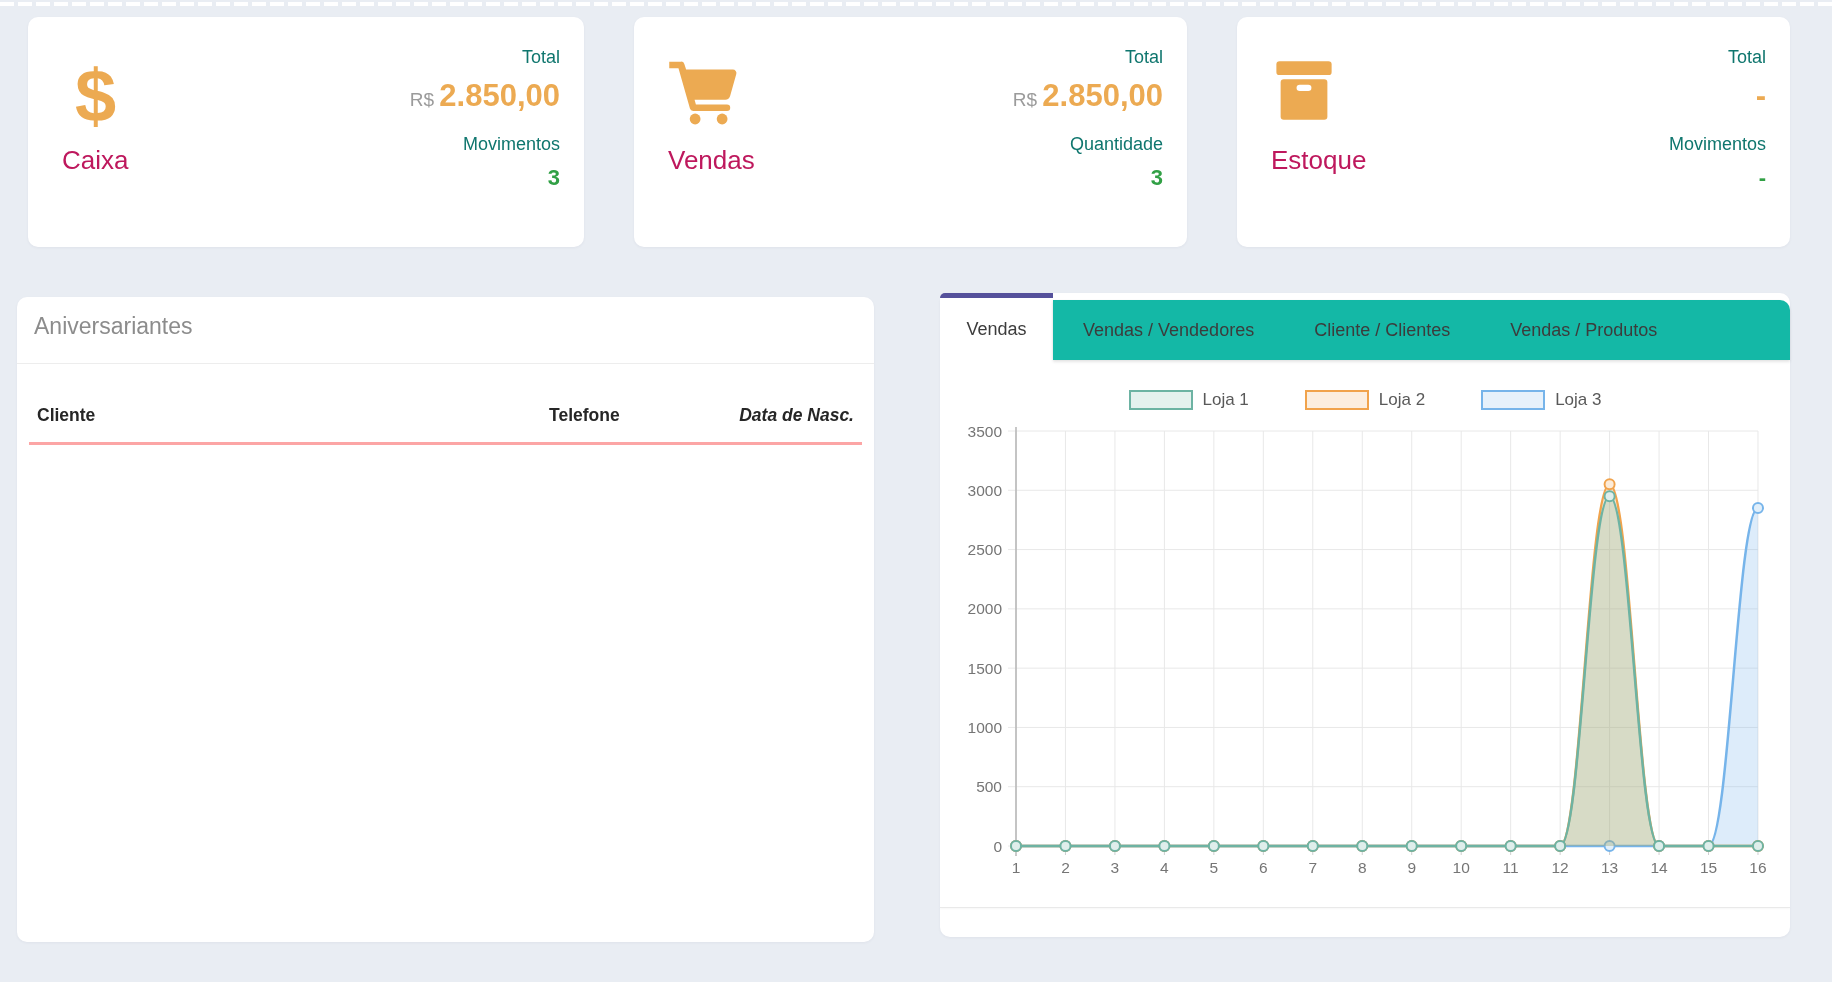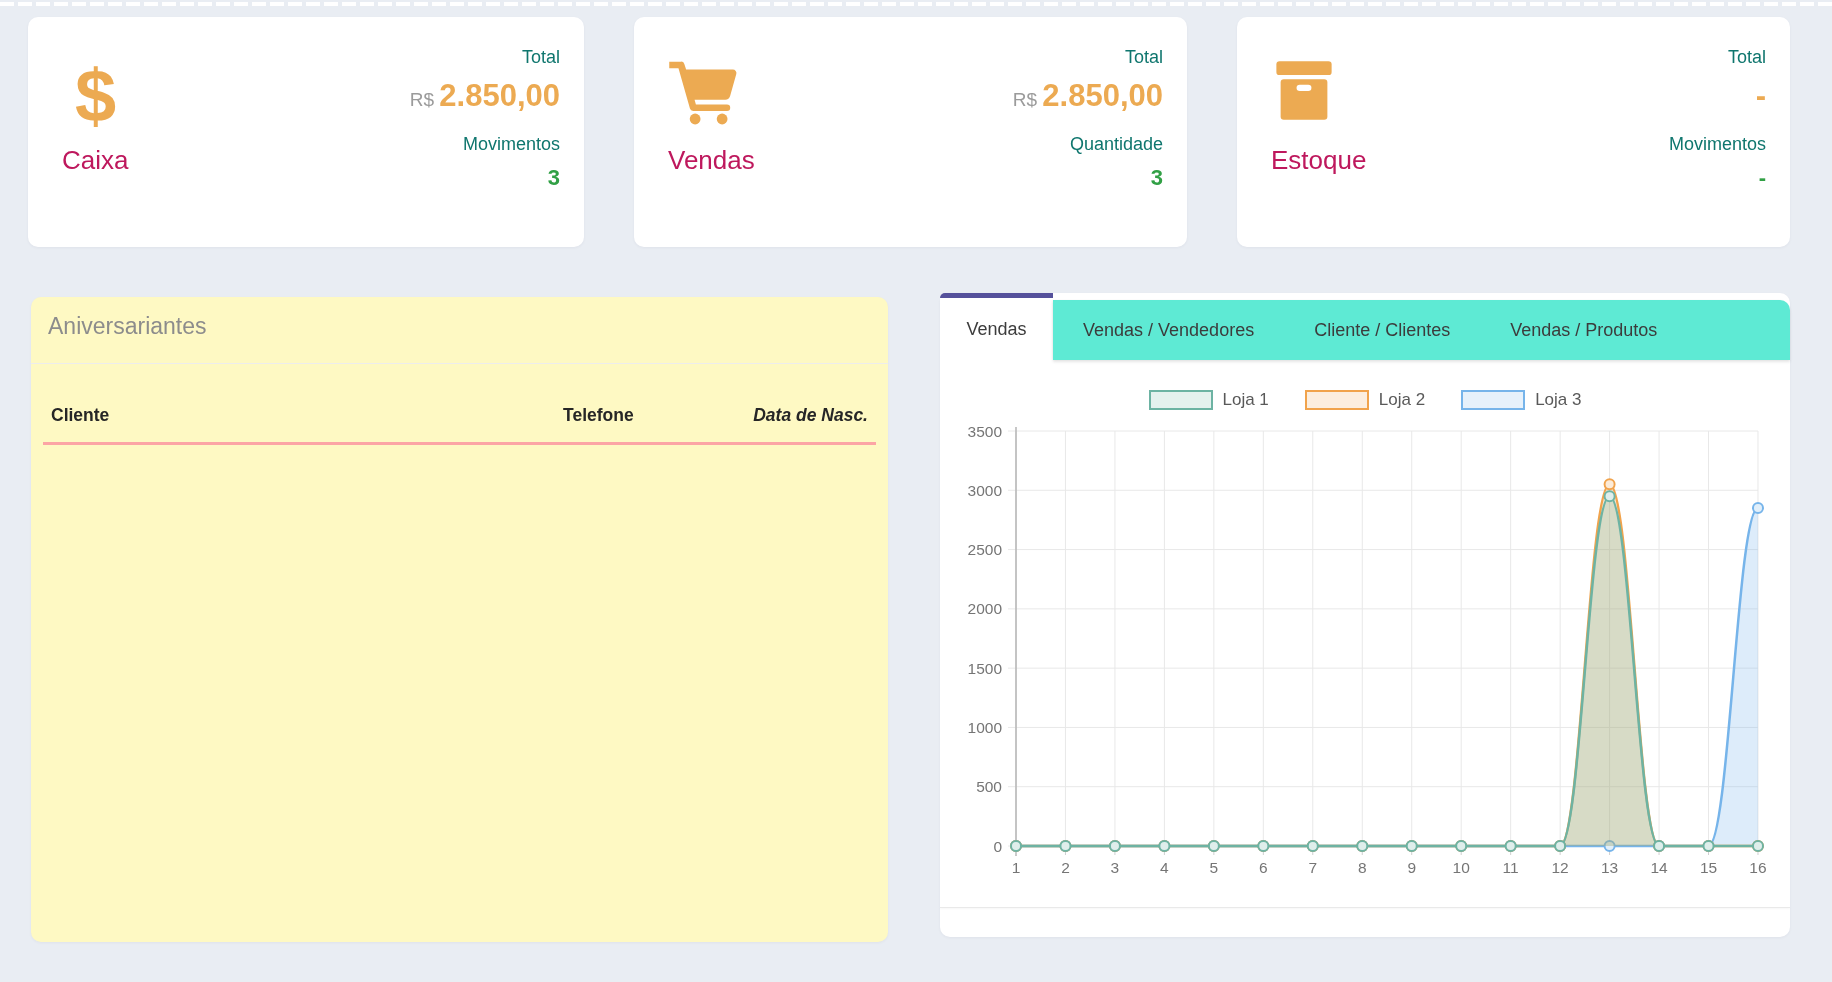--- a/index.html
+++ b/index.html
@@ -28,22 +28,22 @@
   .dollar-glyph { font-size:74px; font-weight:bold; color:#ecaa52; line-height:1; margin-left:14px; }
   .card-label { position:absolute; left:34px; top:128px; font-size:26px; color:#be185d; }
   .card-right { position:absolute; right:24px; top:30px; text-align:right; }
   .stat-label { font-size:18px; color:#0f766e; }
   .stat-value-row { margin-top:10px; margin-bottom:20px; white-space:nowrap;margin-left:25px; }
   .currency { font-size:19px; color:#9b9b9b; font-weight:normal; }
   .amount { font-size:31px; font-weight:bold; color:#ecaa52; }
   .qty { margin-top:10px; font-size:22px; font-weight:bold; color:#31a045; }
   
   .panel-left {
-    position:absolute; left:31px; top:297px; width:857px; height:645px;
-    background:#fef9c3; border-radius:10px; box-shadow:0 1px 3px rgba(30,40,70,.05);
+    position:absolute; left:17px; top:297px; width:857px; height:645px;
+    background:#ffffff; border-radius:10px; box-shadow:0 1px 3px rgba(30,40,70,.05);
   }
   .panel-title { position:absolute; left:17px; top:16px; font-size:23px; color:#8c8c8c; }
   .panel-title-divider { position:absolute; left:0; top:66px; width:100%; height:1px; background:#ededed; }
   .bd-table-head {
     position:absolute; left:12px; right:12px; top:98px;
     display:flex; align-items:flex-start;
     font-size:17.5px; font-weight:bold; color:#262626;
     padding:10px 8px 16px 8px; border-bottom:3px solid #fca5a5;
   }
   .col-cliente { width:55%; text-align:left; }
@@ -56,34 +56,34 @@
   }
   .tab-indicator { position:absolute; left:0; top:0; width:113px; height:5px;
                    border-radius:10px 0 0 0; }
   .tab-active {
     position:absolute; left:0; top:5px; width:113px; height:62px;
     display:flex; align-items:center; justify-content:center;
     font-size:18px; color:#3c3c3c; background:#fff; cursor:pointer;
   }
   .tabs-rest {
     position:absolute; left:113px; right:0; top:7px; height:60px;
-    background:#5eead4; border-radius:0 10px 0 0;
+    background:#14b8a6; border-radius:0 10px 0 0;
     box-shadow:0 2px 3px rgba(0,0,0,.10), -1px 0 2px rgba(0,0,0,.04);
     display:flex; align-items:stretch;
   }
   .tab {
     display:flex; align-items:center; padding:0 30px;
     font-size:18px; color:#3c3c3c; cursor:pointer; white-space:nowrap;
   }
   .panel-footer-line { position:absolute; left:0; top:614px; width:100%; height:1px;
                        background:#e9e9e9; box-shadow:0 1px 2px rgba(0,0,0,.05); }
   
   .chart-legend {
     position:absolute; left:0; right:0; top:92px; height:30px;
-    display:flex; justify-content:center; align-items:center; gap:36px;
+    display:flex; justify-content:center; align-items:center; gap:56px;
   }
   .legend-item { display:flex; align-items:center; cursor:pointer; }
   .legend-box { display:inline-block; width:64px; height:20px; border:2px solid; }
   .legend-label { margin-left:10px; font-size:17px; color:#595959; }
   .chart-svg { position:absolute; left:10px; top:127px; }
 </style>
 </head>
 <body>
 
 <div class="top-dashes"></div>

